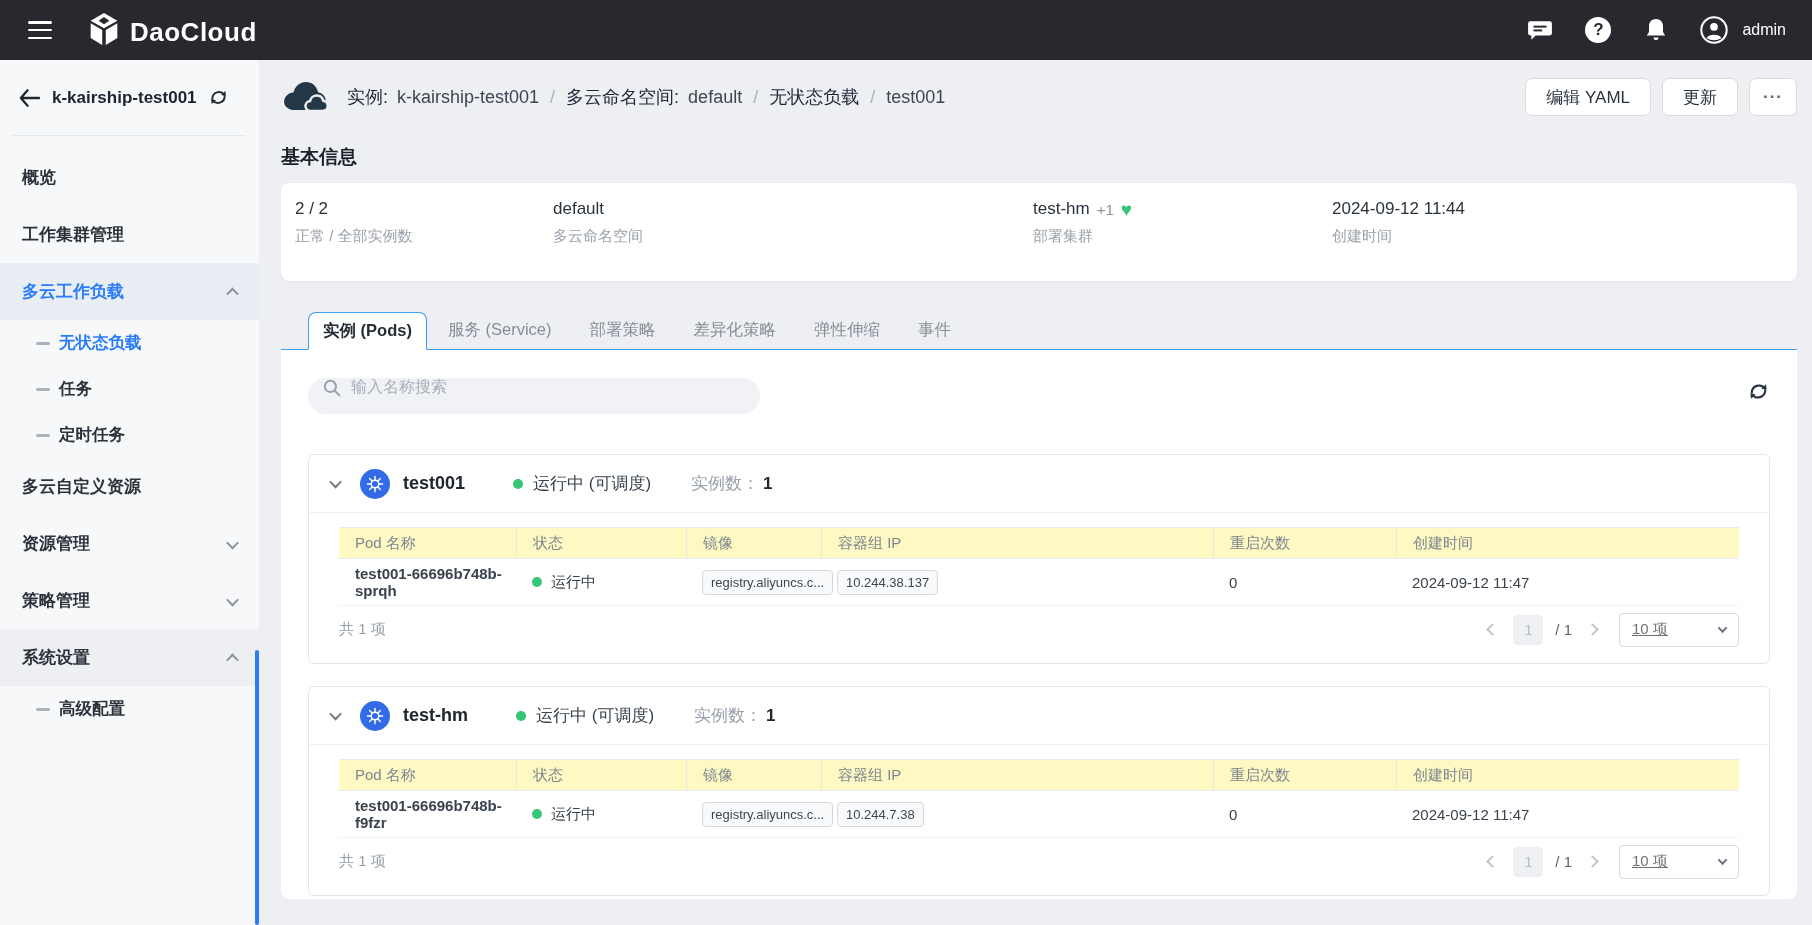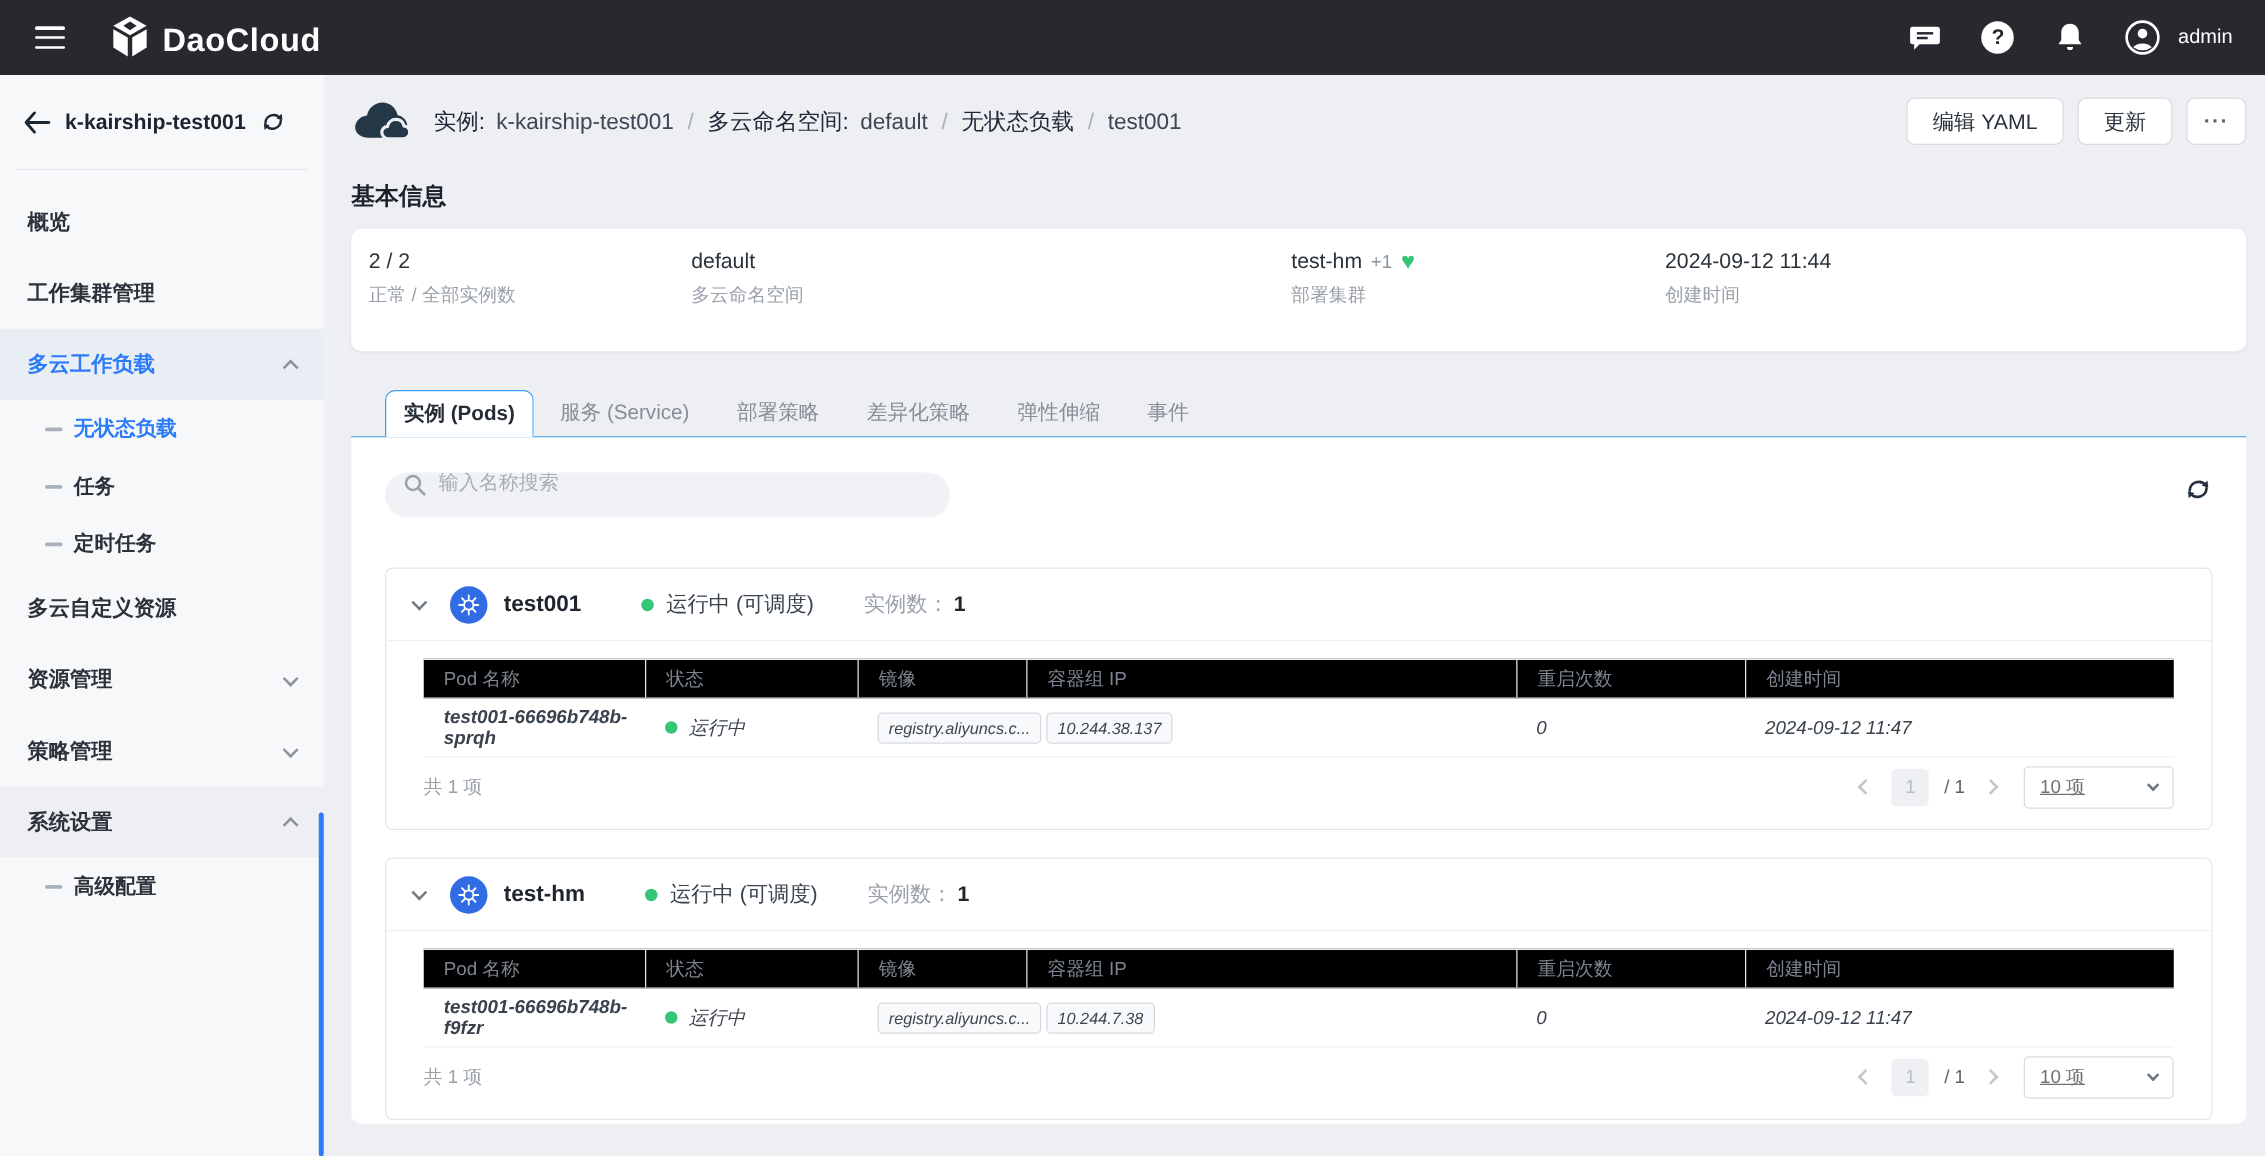--- a/index.html
+++ b/index.html
@@ -83,25 +83,25 @@
   .wl-expander { cursor:pointer; margin-right:20px; display:flex; }
   .k8s-ic { width:30px; height:30px; border-radius:50%; background:#326ce5; display:flex; align-items:center; justify-content:center; flex:none; }
   .wl-name { font-size:18px; font-weight:700; color:#20262e; margin-left:13px; }
   .status-dot { width:10px; height:10px; border-radius:50%; background:#34c577; flex:none; }
   .wl-status { display:flex; align-items:center; gap:10px; margin-left:48px; font-size:17px; color:#3a444f; }
   .wl-replicas { margin-left:40px; font-size:17px; color:#9aa1ab; }
   .wl-replicas b { color:#20262e; margin-left:4px; }
 
   .wl-table { margin:14px 30px 0 30px; padding-bottom:10px; }
   .tgrid { display:grid; grid-template-columns:177px 170px 135px 392px 183px 1fr; }
-  .thead { background:#000000; border-top:1px solid #e9ebef; border-bottom:1px solid #e9ebef; height:32px; }
+  .thead { background:#fef9c3; border-top:1px solid #e9ebef; border-bottom:1px solid #e9ebef; height:32px; }
   .thead .cell { display:flex; align-items:center; padding-left:16px; font-size:15px; color:#7d8590; }
   .thead .cell + .cell { border-left:1px solid #e3e6ea; }
   .trow { height:47px; border-bottom:1px solid #f0f1f4; }
-  .trow .cell { display:flex; align-items:center; padding-left:16px; font-size:15px; color:#39424d;font-style:italic; }
+  .trow .cell { display:flex; align-items:center; padding-left:16px; font-size:15px; color:#39424d; }
   .pod-name { font-weight:700; color:#262d36; }
   .row-status { gap:9px; }
   .chip { border:1px solid #d5d9df; background:#f8f9fa; border-radius:4px; font-size:13px; color:#3e4750; padding:4px 8px; white-space:nowrap; }
   .tfoot { height:47px; display:flex; align-items:center; }
   .tfoot-total { font-size:15px; color:#9aa1ab; }
   .pager { margin-left:auto; display:flex; align-items:center; gap:12px; }
   .pg-chev { padding:4px; cursor:pointer; display:flex; }
   .pg-chev .chev { border-color:#c2c7ce; }
   .pg-current { width:30px; height:30px; background:#eef0f3; border-radius:4px; color:#b9bfc7; font-size:15px; display:flex; align-items:center; justify-content:center; }
   .pg-of { font-size:15px; color:#586270; }

